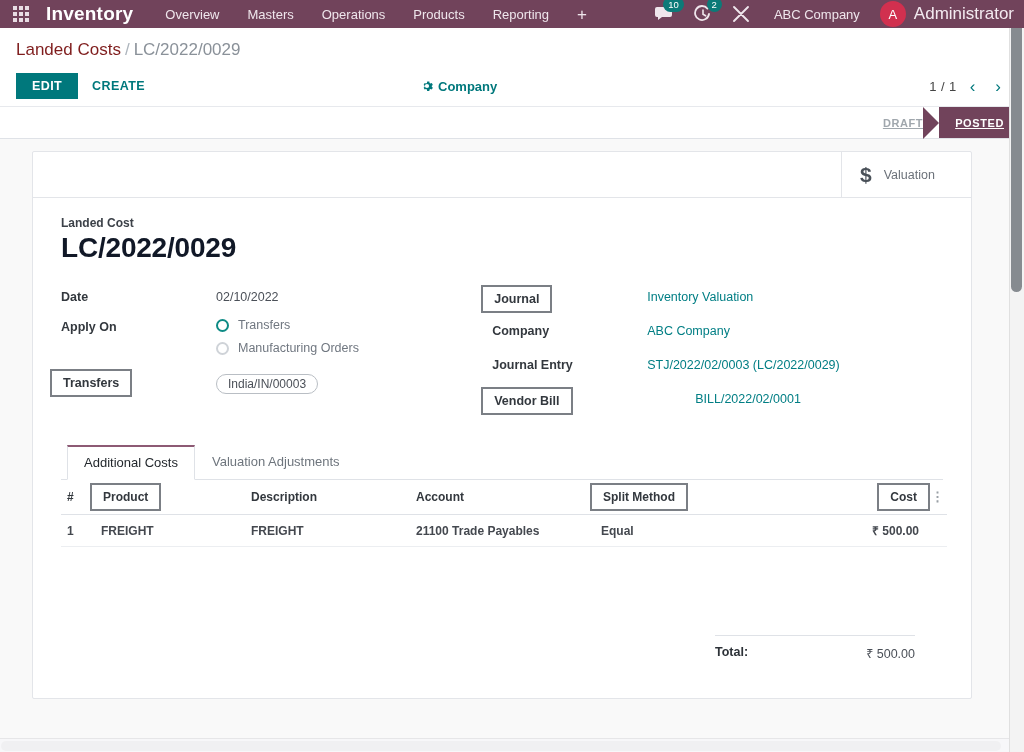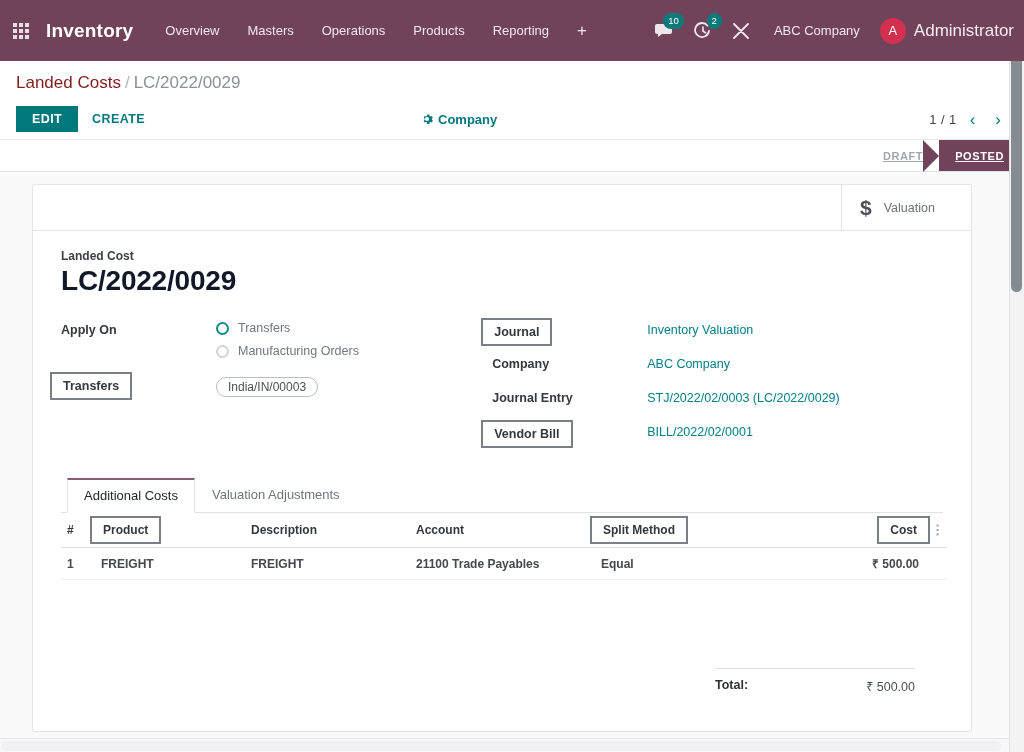--- a/index.html
+++ b/index.html
@@ -6,21 +6,21 @@
   html, body {
     width: 1024px; height: 752px;
     font-family: "Liberation Sans", sans-serif;
     background: #ffffff;
     overflow: hidden;
   }
   #root { position: relative; width: 1024px; height: 752px; background: #f9f9f9; }
 
   
   .navbar {
-    height: 61px; background: #71435b; display: flex; align-items: center;
+    height: 28px; background: #71435b; display: flex; align-items: center;
     padding: 0 10px 0 6px; color: #fff; position: relative; z-index: 5;
   }
   .apps-grid { width: 30px; height: 30px; display: flex; align-items: center; justify-content: center;
                cursor: pointer; margin-right: 2px; }
   .apps-grid .g { display: grid; grid-template-columns: repeat(3, 4px); grid-template-rows: repeat(3, 4px);
                   gap: 2px; }
   .apps-grid .g i { background: #e8dde4; display: block; width: 4px; height: 4px; }
   .brand { font-size: 19px; font-weight: bold; color: #fff; margin: 0 18px 0 8px; letter-spacing: .2px;
            white-space: nowrap; }
   .menu-item { font-size: 13px; color: #efe6ec; padding: 0 14px; line-height: 45px; white-space: nowrap;
@@ -254,20 +254,24 @@
       </div>
 
       <div class="sheet-body">
         <div class="f-subtitle">Landed Cost</div>
         <div class="f-title">LC/2022/0029</div>
 
         <div class="form-cols">
 
           <div class="col-left">
             <div class="frow">
+              <div class="flabel">Date</div>
+              <div class="fval">02/10/2022</div>
+            </div>
+            <div class="frow">
               <div class="flabel">Apply On</div>
               <div>
                 <div class="radio-row">
                   <span class="radio on"></span>
                   <span class="radio-label">Transfers</span>
                 </div>
                 <div class="radio-row">
                   <span class="radio"></span>
                   <span class="radio-label">Manufacturing Orders</span>
                 </div>
@@ -291,21 +295,21 @@
               <div class="fval link">Inventory Valuation</div>
             </div>
             <div class="frow" style="margin-top:6px;">
               <div class="flabel">Company</div>
               <div class="fval link">ABC Company</div>
             </div>
             <div class="frow" style="margin-top:6px;">
               <div class="flabel">Journal Entry</div>
               <div class="fval link">STJ/2022/02/0003 (LC/2022/0029)</div>
             </div>
-            <div class="frow" style="margin-top:6px;">
+            <div class="frow" style="margin-top:6px;gap:48px;">
               <div class="flabel">
                 <span class="hl">Vendor Bill</span>
               </div>
               <div class="fval link">BILL/2022/02/0001</div>
             </div>
           </div>
         </div>
 
         <div class="notebook">
           <div class="tabs">

